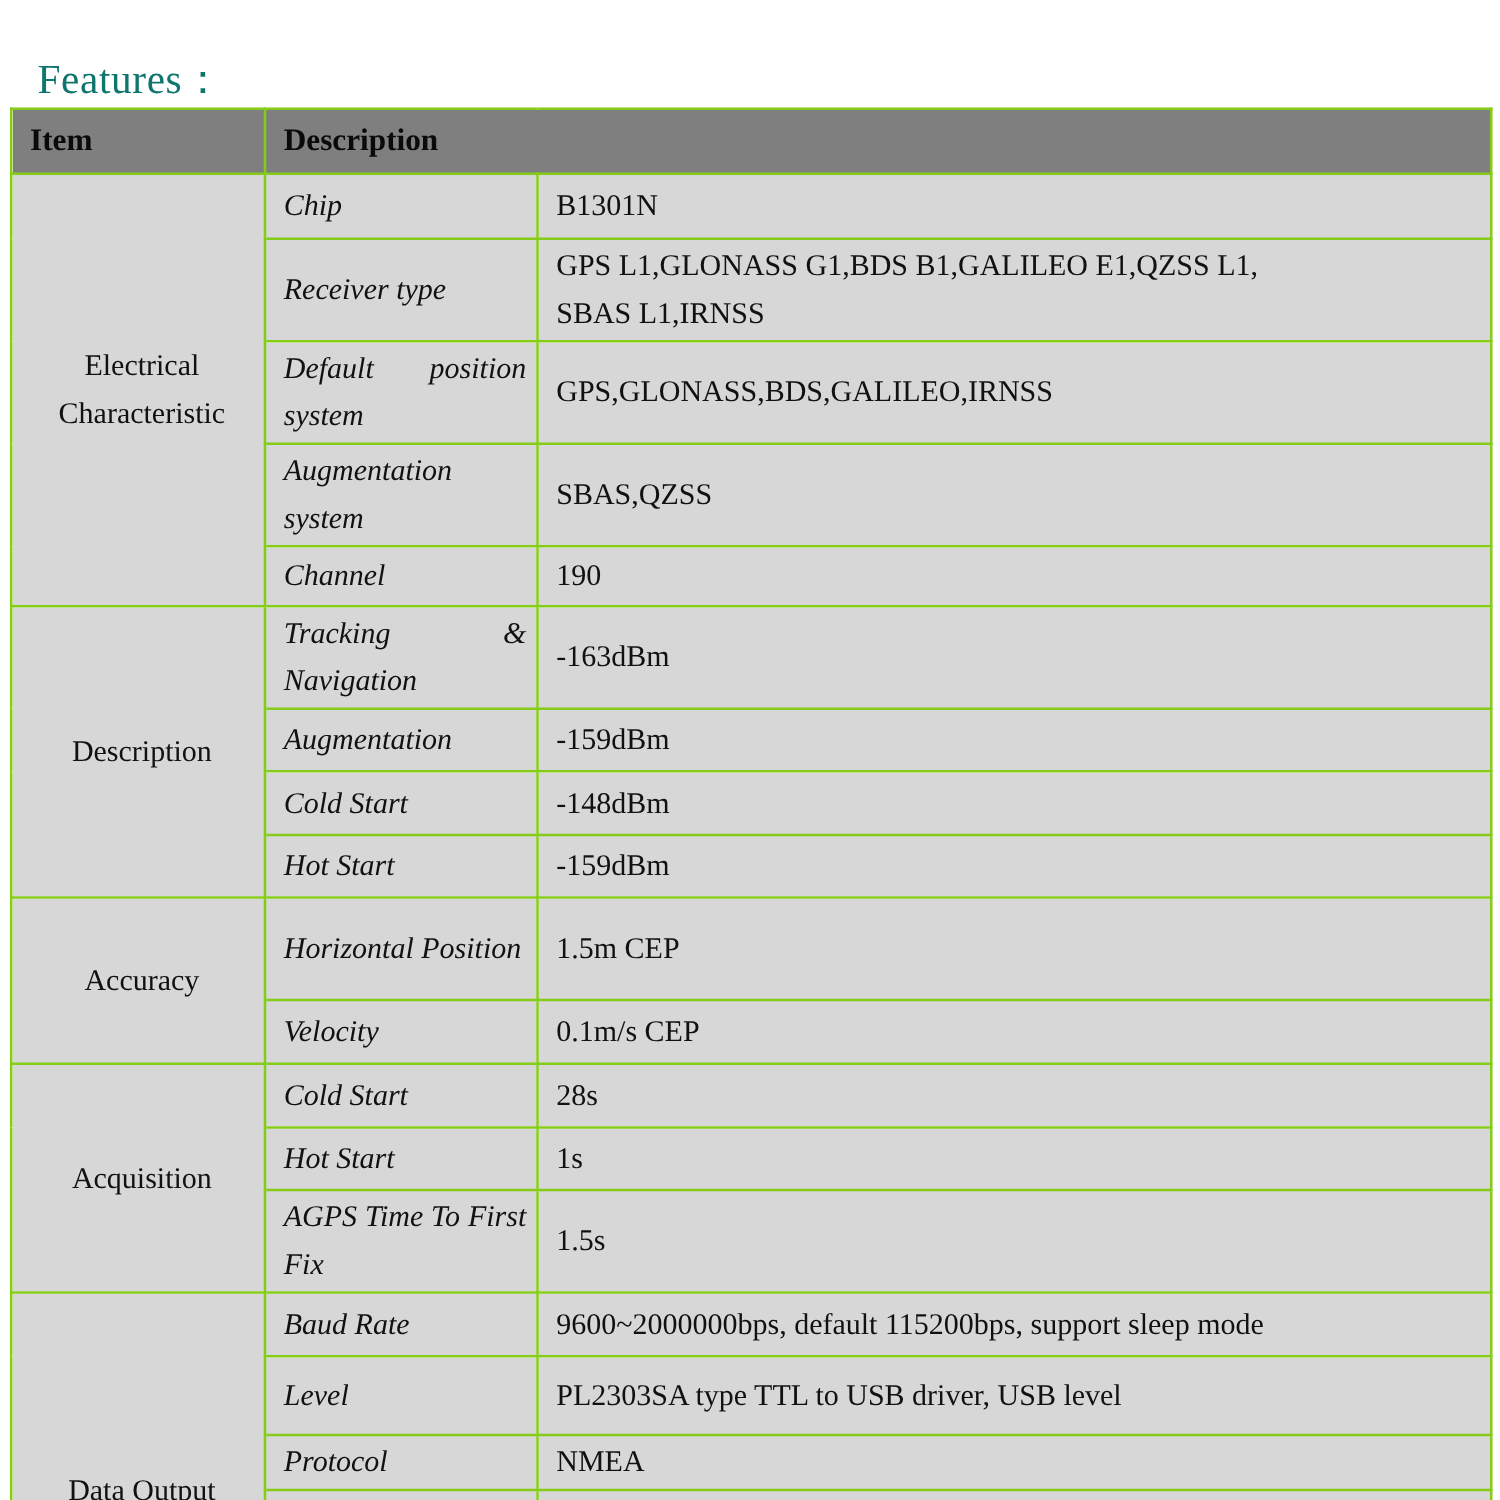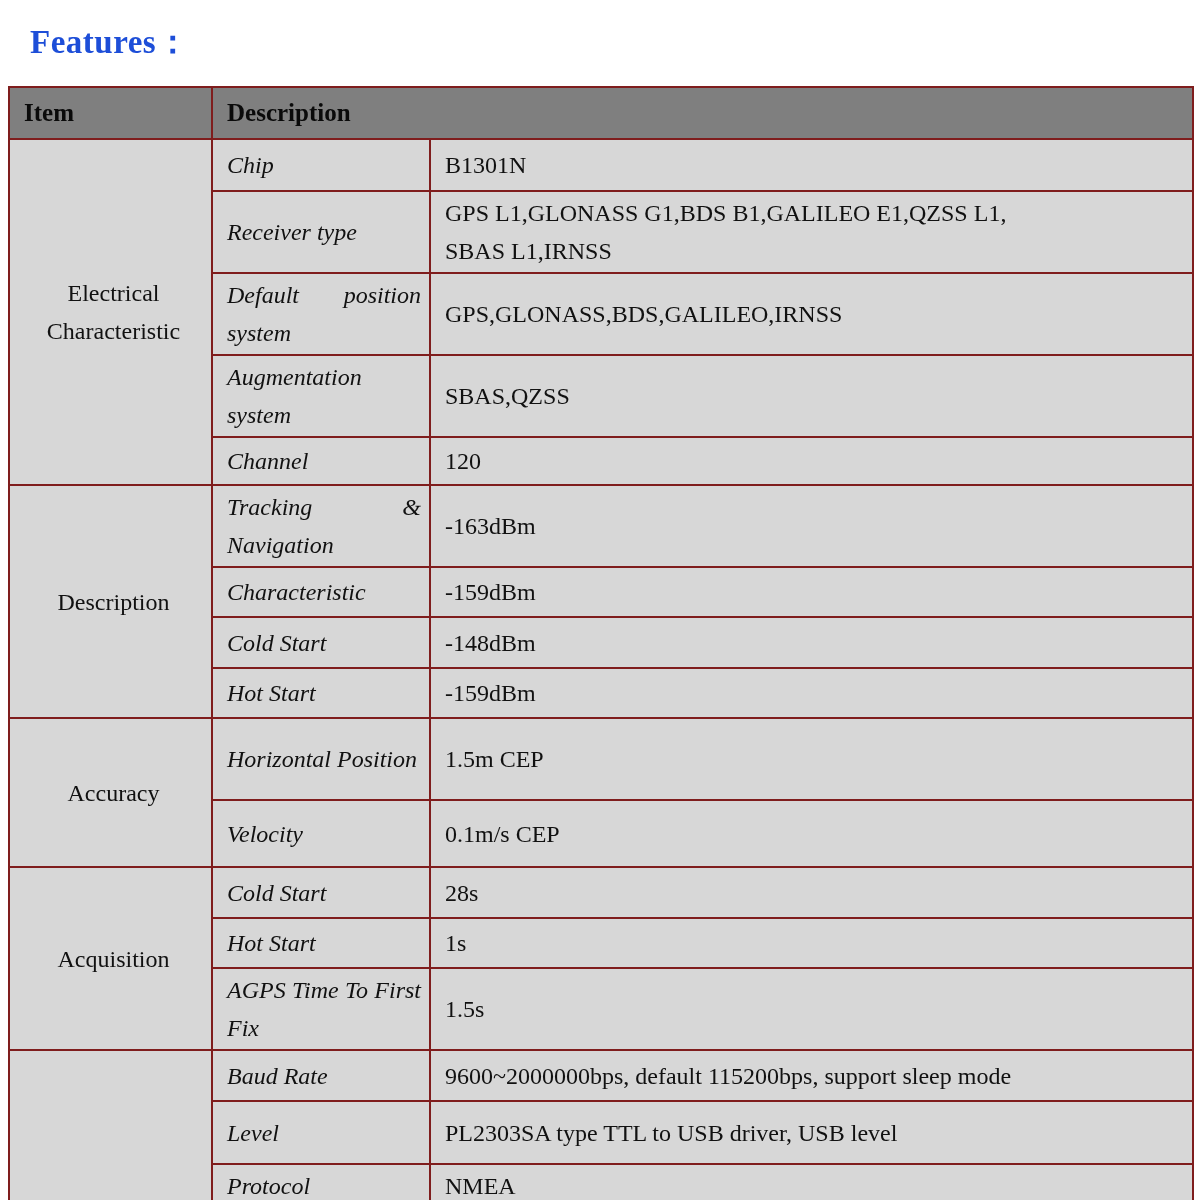--- a/index.html
+++ b/index.html
@@ -12,39 +12,39 @@
     width: 1200px;
     height: 1200px;
     background: #ffffff;
     overflow: hidden;
     font-family: "Liberation Serif", "DejaVu Serif", serif;
     color: #111111;
   }
   .heading {
     position: absolute;
     left: 30px;
-    top: 20px;
+    top: 41px;
     font-size: 33px;
-    font-weight: bold;
+    font-weight: normal;
     letter-spacing: 0.5px;
-    color: #1d4ed8;
+    color: #0f766e;
   }
   table.spec {
     position: absolute;
     left: 8px;
     top: 86px;
     width: 1184px;
     border-collapse: collapse;
     table-layout: fixed;
     font-size: 24px;
     line-height: 38px;
   }
   table.spec th,
   table.spec td {
-    border: 2px solid #7f1d1d;
+    border: 2px solid #84cc16;
     vertical-align: middle;
     padding: 2px 8px 2px 14px;
     overflow: hidden;
   }
   table.spec th {
     background: #7f7f7f;
     text-align: left;
     font-size: 25px;
     font-weight: bold;
     color: #0a0a0a;
@@ -103,47 +103,47 @@
       <tr style="height:82px">
         <td class="param">Default position system</td>
         <td class="val">GPS,GLONASS,BDS,GALILEO,IRNSS</td>
       </tr>
       <tr style="height:80px">
         <td class="param">Augmentation system</td>
         <td class="val">SBAS,QZSS</td>
       </tr>
       <tr style="height:48px">
         <td class="param">Channel</td>
-        <td class="val">120</td>
+        <td class="val">190</td>
       </tr>
 
       <tr style="height:82px">
         <td class="group" rowspan="4">Description</td>
         <td class="param">Tracking &amp; Navigation</td>
         <td class="val">-163dBm</td>
       </tr>
       <tr style="height:50px">
-        <td class="param">Characteristic</td>
+        <td class="param">Augmentation</td>
         <td class="val">-159dBm</td>
       </tr>
       <tr style="height:51px">
         <td class="param">Cold Start</td>
         <td class="val">-148dBm</td>
       </tr>
       <tr style="height:50px">
         <td class="param">Hot Start</td>
         <td class="val">-159dBm</td>
       </tr>
 
       <tr style="height:82px">
         <td class="group" rowspan="2">Accuracy</td>
         <td class="param">Horizontal Position</td>
         <td class="val">1.5m CEP</td>
       </tr>
-      <tr style="height:67px">
+      <tr style="height:51px">
         <td class="param">Velocity</td>
         <td class="val">0.1m/s CEP</td>
       </tr>
 
       <tr style="height:51px">
         <td class="group" rowspan="3">Acquisition</td>
         <td class="param">Cold Start</td>
         <td class="val">28s</td>
       </tr>
       <tr style="height:50px">

